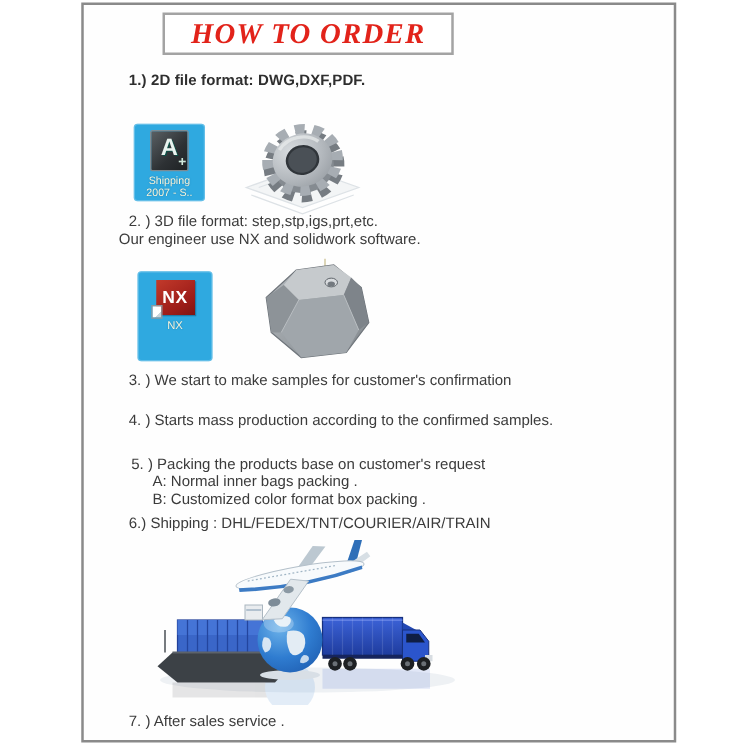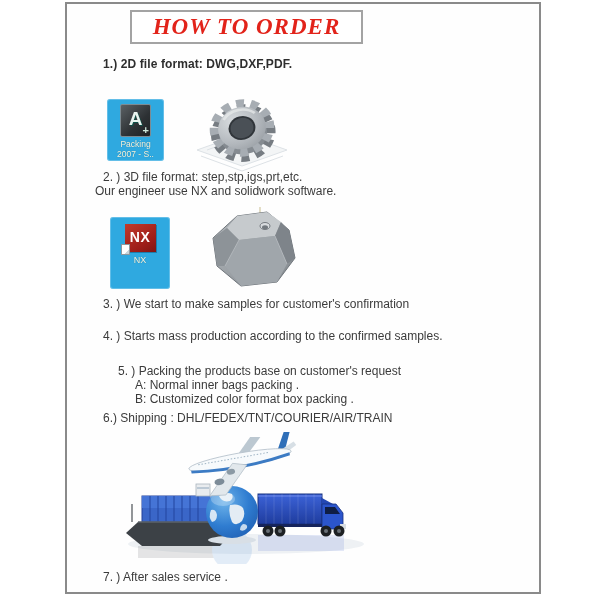--- a/index.html
+++ b/index.html
@@ -78,21 +78,21 @@
 
   <div class="step heavy" style="left:95px; top:57px;">
     <div class="ln ind8">1.) 2D file format: DWG,DXF,PDF.</div>
   </div>
 
   <div class="desk-icon" style="left:107px; top:99px; width:57px; height:62px;">
     <div class="acad-logo">
       <span class="acad-a">A</span>
       <span class="acad-cross">+</span>
     </div>
-    <div class="desk-label">Packing</div>
+    <div class="desk-label">Shipping</div>
     <div class="desk-label">2007 - S..</div>
   </div>
 
   <div class="img-box" style="left:193px; top:92px; width:98px; height:85px;">
     <svg viewBox="0 0 98 85" width="98" height="85">
       <defs>
         <radialGradient id="gbody" cx="0.35" cy="0.3" r="0.95">
           <stop offset="0" stop-color="#d8dcdf"></stop>
             <stop offset="0.55" stop-color="#b3b8bd"></stop>
             <stop offset="1" stop-color="#8e949a"></stop>
@@ -152,21 +152,21 @@
     </svg>
   </div>
 
   <div class="step" style="left:103px; top:297px;">
     <div class="ln">3. ) We start to make samples for customer's confirmation</div>
   </div>
   <div class="step" style="left:103px; top:329px;">
     <div class="ln">4. ) Starts mass production according to the confirmed samples.</div>
   </div>
 
-  <div class="step" style="left:118px; top:364px;">
+  <div class="step" style="left:105px; top:364px;">
     <div class="ln">5. ) Packing the products base on customer's request</div>
     <div class="ln ind17">A: Normal inner bags packing .</div>
     <div class="ln ind17">B: Customized color format box packing .</div>
   </div>
 
   <div class="step" style="left:103px; top:411px;">
     <div class="ln">6.) Shipping : DHL/FEDEX/TNT/COURIER/AIR/TRAIN</div>
   </div>
 
   <div class="img-box" style="left:112px; top:432px; width:268px; height:132px;">

